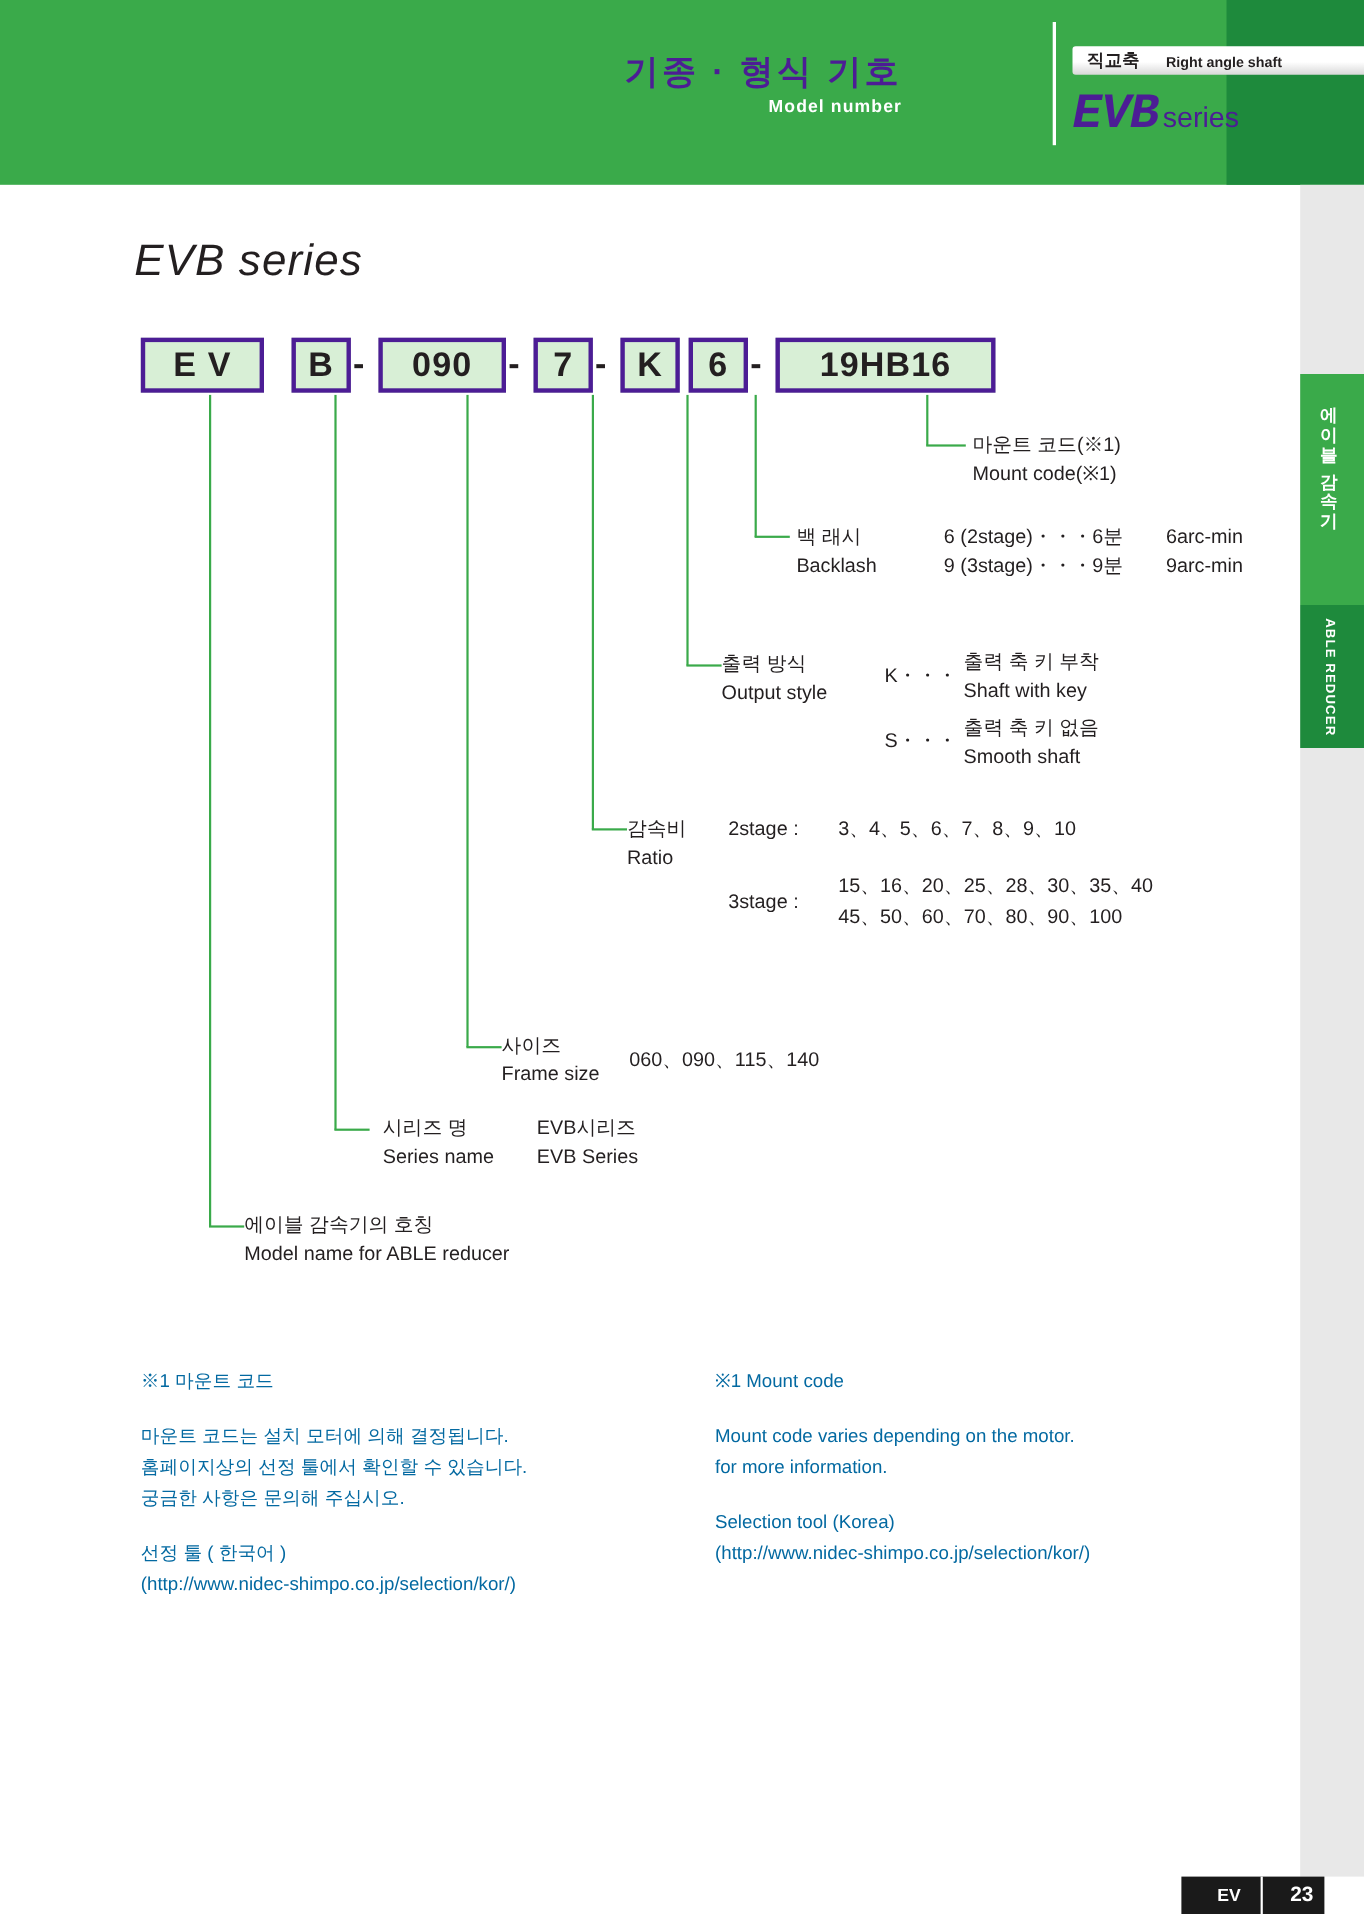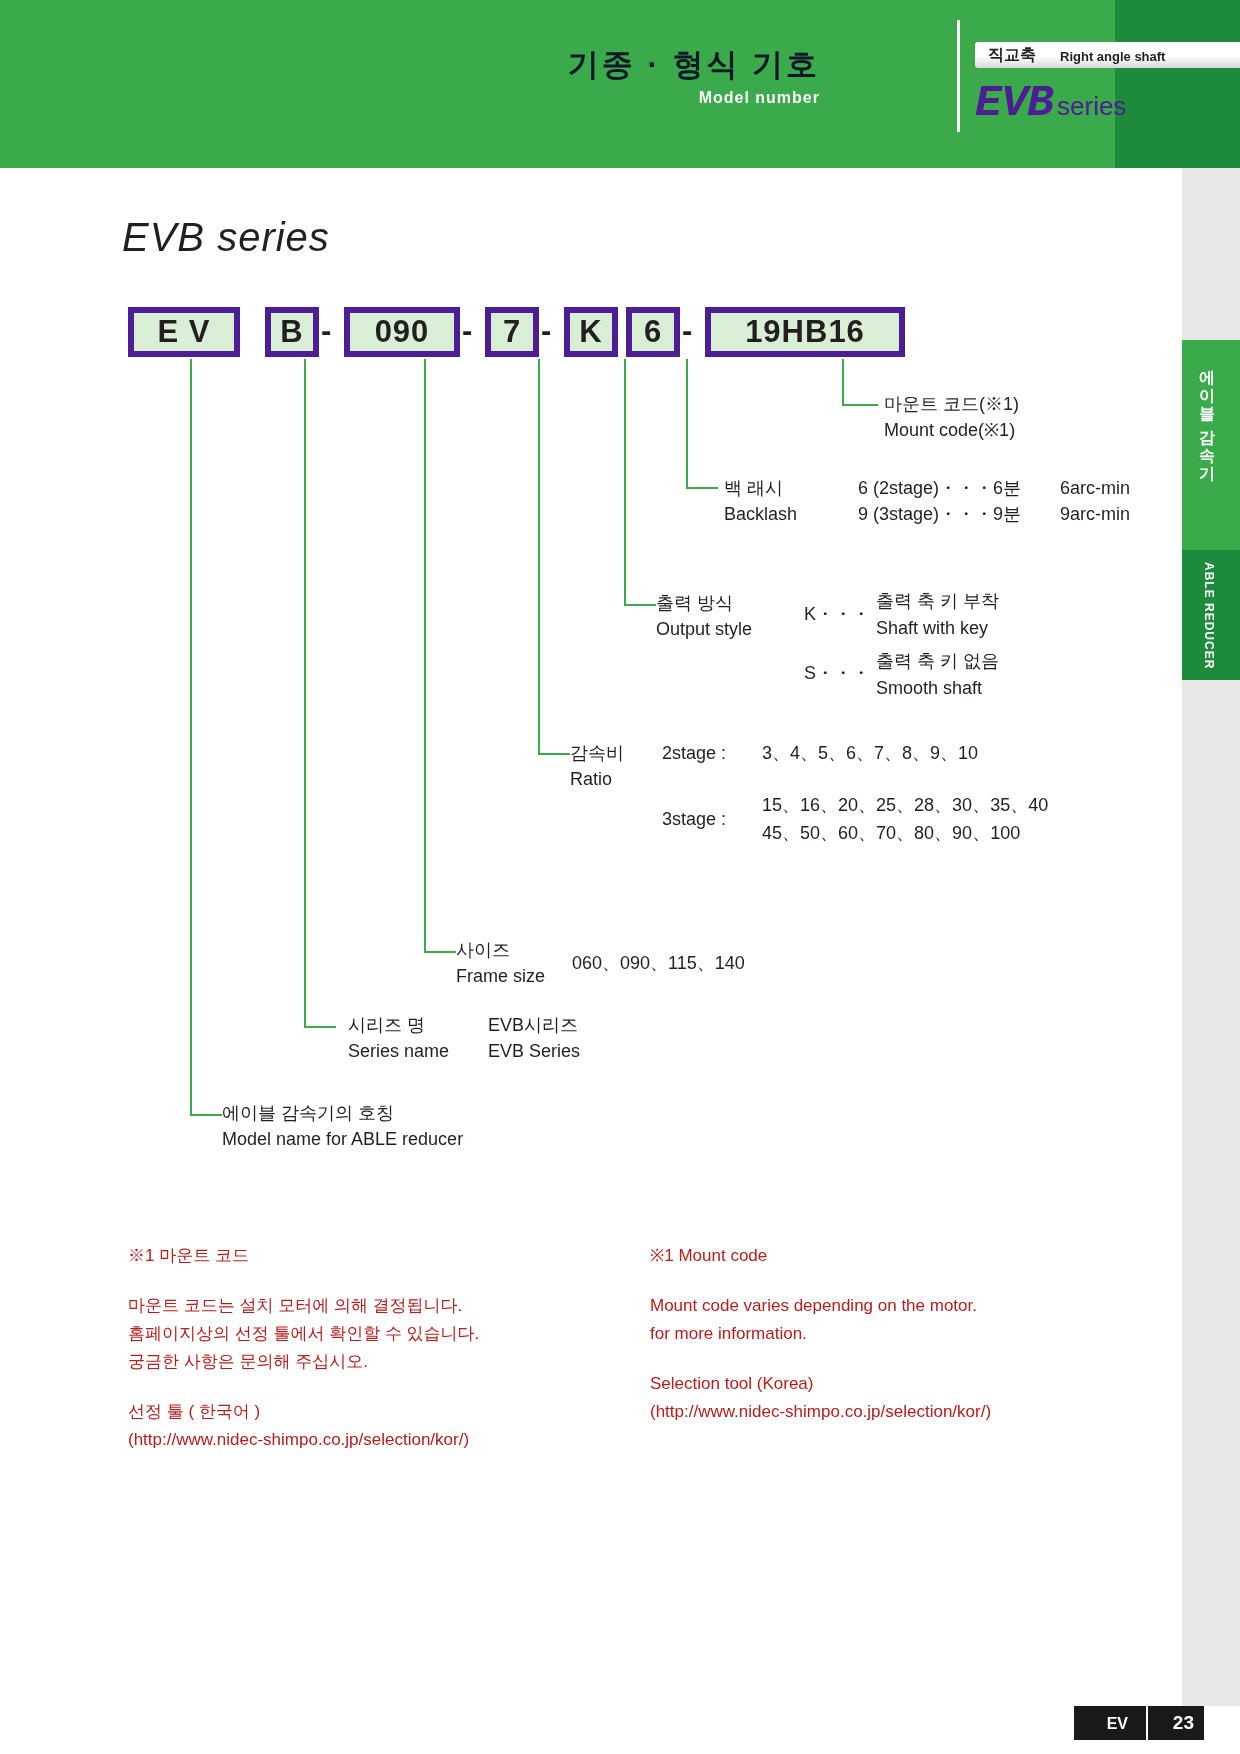--- a/index.html
+++ b/index.html
@@ -30,21 +30,21 @@
     width: 125px;
     height: 168px;
     background: #1e8a3c;
   }
   .header-title-kr {
     position: absolute;
     right: 420px;
     top: 44px;
     font-size: 31px;
     font-weight: bold;
-    color: #0f172a;
+    color: #4c1d95;
     letter-spacing: 3px;
     white-space: nowrap;
     margin-left: 32px;
   }
   .header-title-en {
     position: absolute;
     right: 420px;
     top: 89px;
     font-size: 16px;
     font-weight: bold;
@@ -170,21 +170,21 @@
   .code-row {
     position: absolute;
     left: 128px;
     top: 307px;
     height: 52px;
   }
   .code-box {
     position: absolute;
     top: 0;
     height: 50px;
-    border: 6px solid #4c1d95;
+    border: 4px solid #4c1d95;
     background: #d8efd6;
     color: #231f20;
     font-size: 31px;
     font-weight: bold;
     display: flex;
     align-items: center;
     justify-content: center;
     box-sizing: border-box;
     letter-spacing: 1px;
   }
@@ -221,21 +221,21 @@
     line-height: 1.45;
     color: #231f20;
     white-space: nowrap;
   }
 
   
   .note {
     position: absolute;
     font-size: 17px;
     line-height: 1.65;
-    color: #b91c1c;
+    color: #0369a1;
   }
   .note-title { font-size: 17px; }
   .note p { margin: 0; }
   .note .gap { height: 22px; }
 
   
   .footer-bar {
     position: absolute;
     left: 0;
     bottom: 0;

